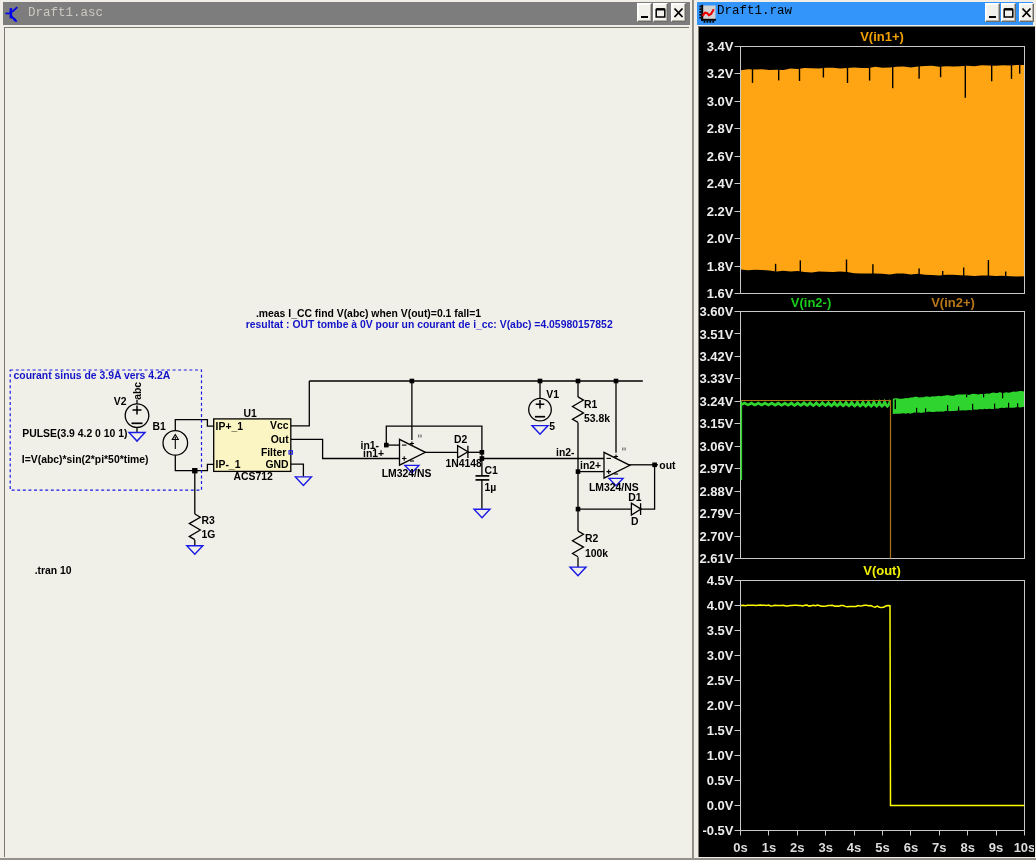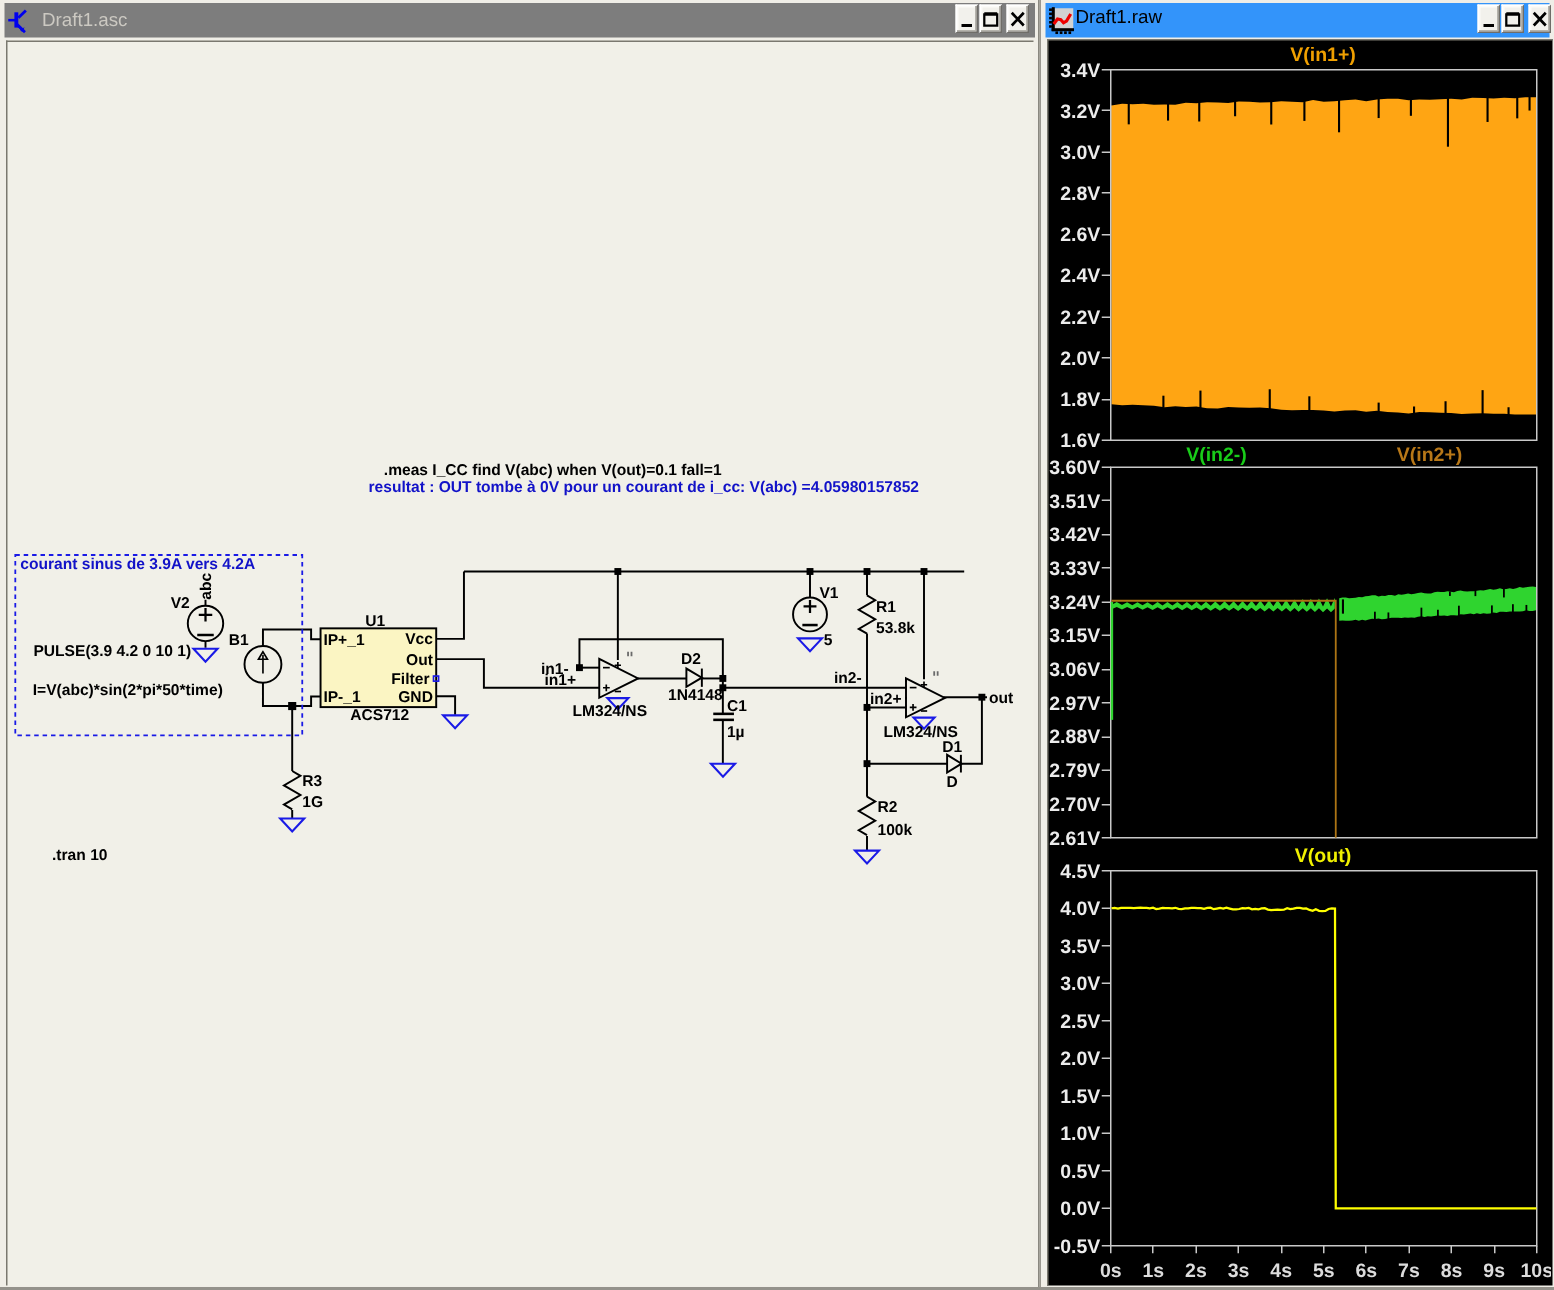--- a/index.html
+++ b/index.html
@@ -1,21 +1,21 @@
 <!DOCTYPE html>
 <html><head><meta charset="utf-8"><style>
 html,body{margin:0;padding:0;width:1036px;height:860px;overflow:hidden;background:#9a978f;font-family:"Liberation Sans",sans-serif;}
 *{box-sizing:border-box;}
 .abs{position:absolute;}
 
 #lwin{left:0;top:0;width:693px;height:860px;background:#f0eee7;border-right:1px solid #8a8880;}
 #rwin{left:694px;top:0;width:342px;height:860px;background:#f0eee7;}
 #ltbar{width:687px;background:#7f7d78;}
 #rtbar{width:336px;background:#3394fa;}
-.ttext{position:absolute;top:5px;font-size:12.5px;line-height:13px;}
+.ttext{position:absolute;top:5px;font-size:12.5px;line-height:13px;font-family:Liberation Mono, monospace;}
 .btns{position:absolute;top:3px;height:19px;display:flex;}
 .btn{width:15px;height:19px;background:#f2f1ec;border-top:1px solid #ffffff;border-left:1px solid #ffffff;border-right:1px solid #6f6d68;border-bottom:1px solid #6f6d68;box-shadow:inset -1px -1px 0 #b5b3ac, inset 1px 1px 0 #fbfbf8;position:relative;margin-left:1px;}
 
 #lclient{left:4px;top:27px;width:685px;height:830px;background:#f1f0e8;border:1px solid #7a786f;border-right:none;border-bottom:none;}
 #rclient{left:698px;top:26px;width:337px;height:831px;background:#000000;border-top:1px solid #7a786f;border-left:1px solid #7a786f;}
 svg{position:absolute;left:0;top:0;}
 svg text{font-family:"Liberation Sans",sans-serif;}
 </style></head>
 <body>
 <div class="abs" id="lwin"></div>

